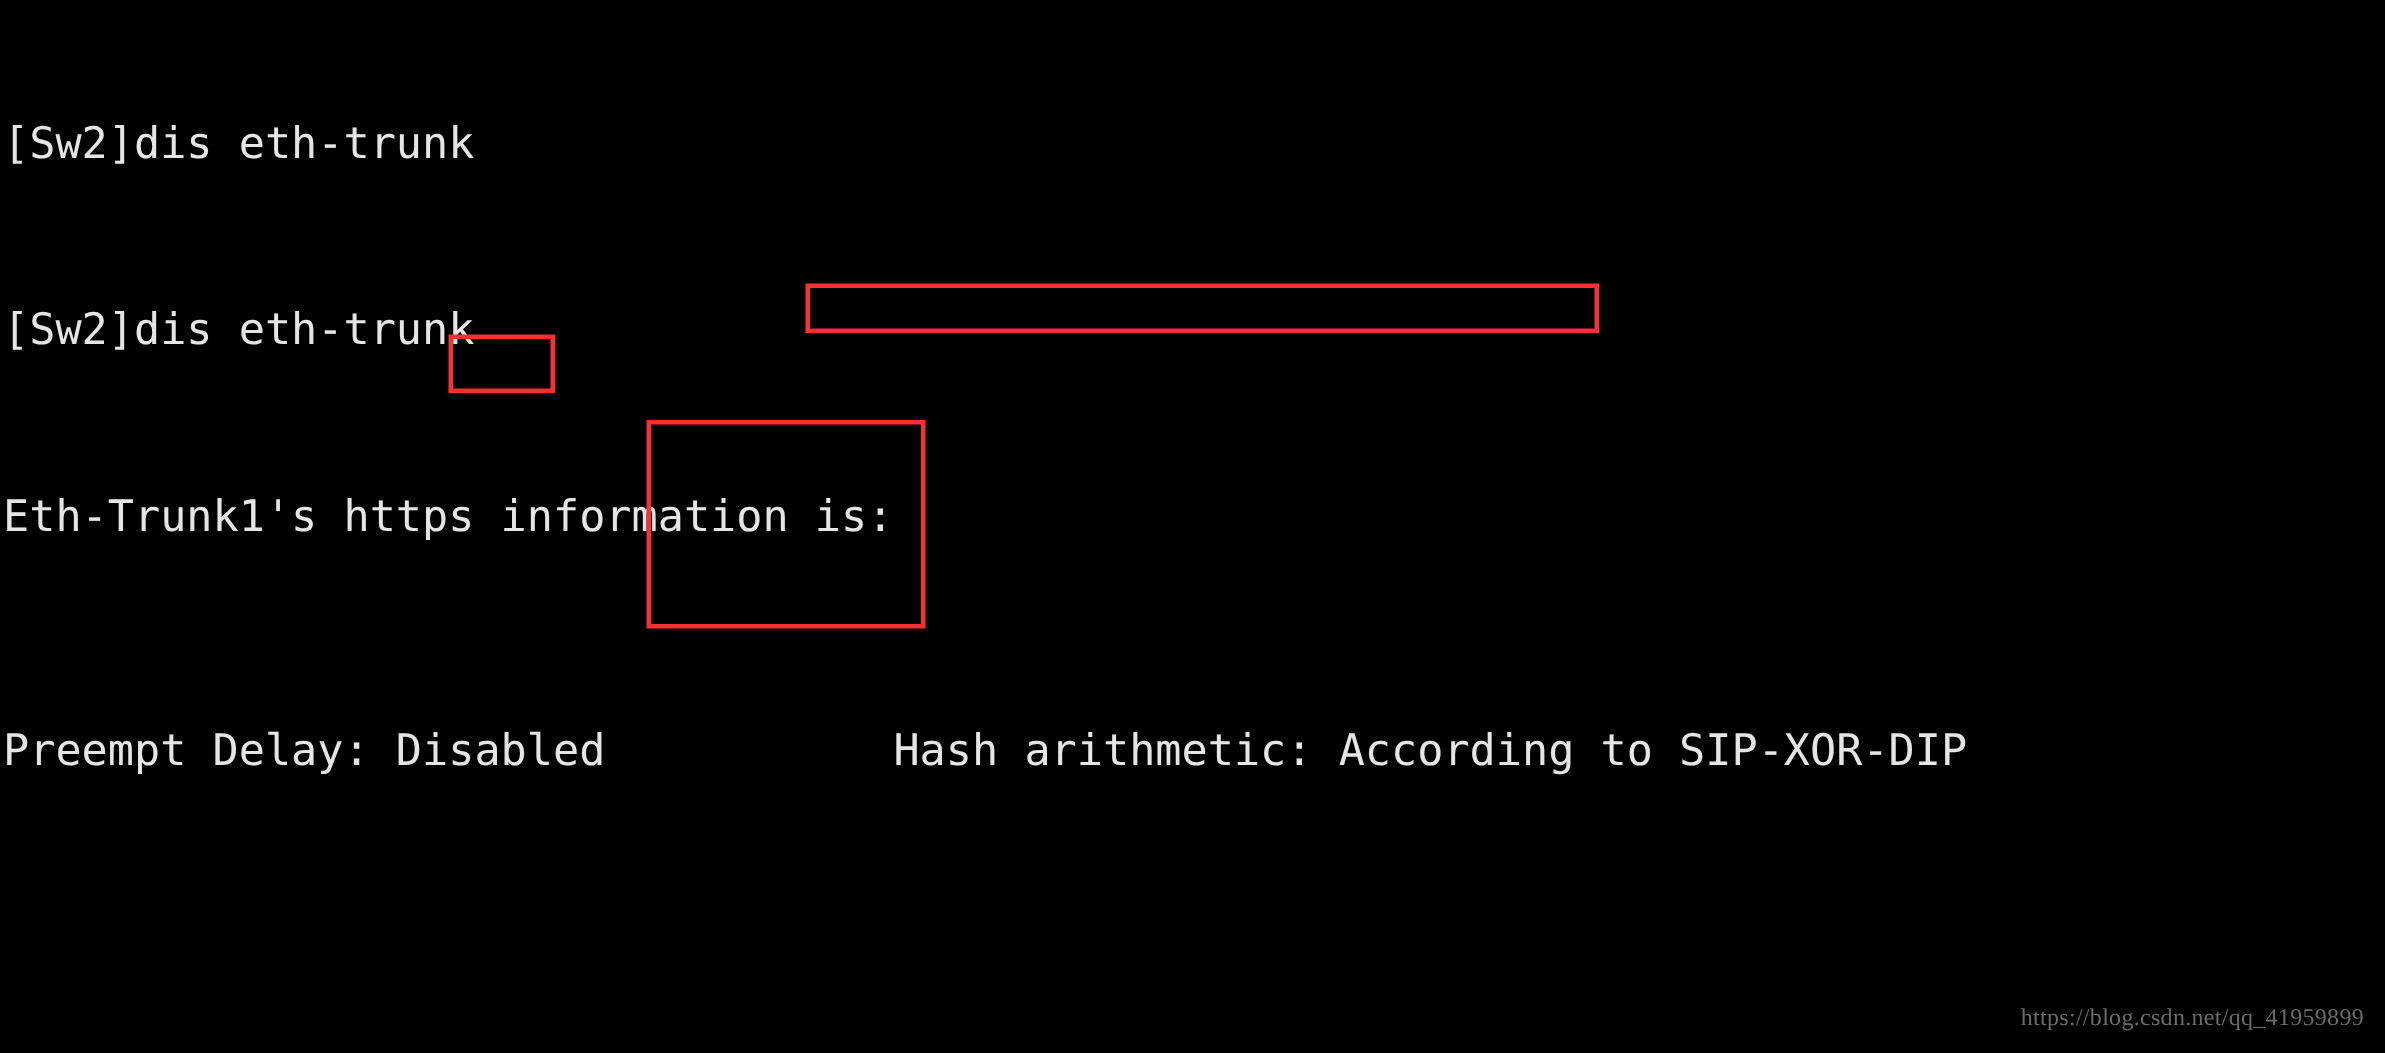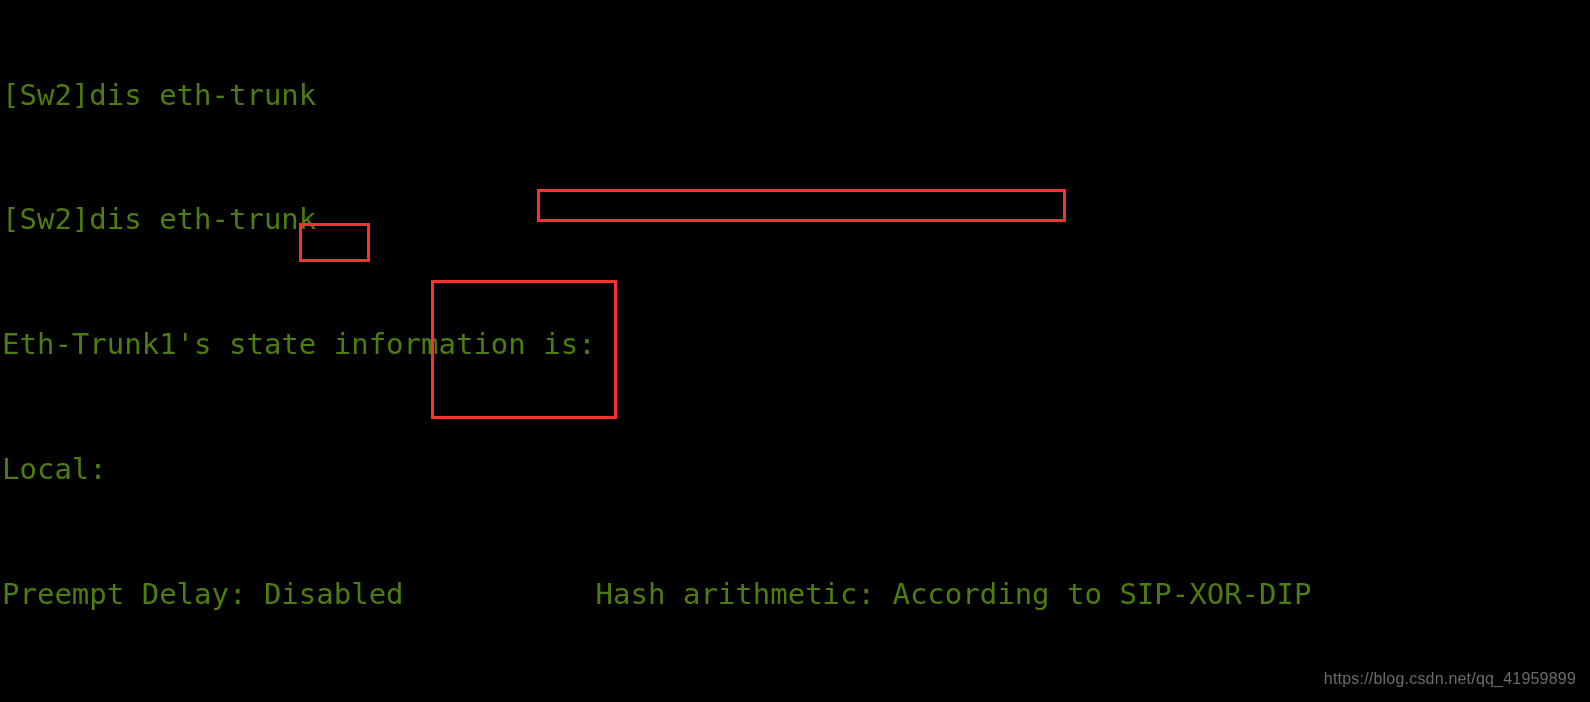--- a/index.html
+++ b/index.html
@@ -37,61 +37,60 @@
     position: absolute;
     left: 2px;
     top: -14px;     
     width: 1588px;
   }
 
   .line {
     display: block;
     height: 31.2px;
     white-space: pre;
-    color: #4d7c0f;
+    color: #e5e5e5;
   }
 
   
   .redbox {
     position: absolute;
     border: 3px solid #fc3030;
     box-sizing: border-box;
     background: transparent;
     pointer-events: none;
   }
   #box-max-active { left: 537px;  top: 189px; width: 529px; height: 33px; }
   #box-operate-up { left: 299px;  top: 223px; width: 71px;  height: 39px; }
   #box-status-col { left: 431px;  top: 280px; width: 186px; height: 139px; }
 
   
   #watermark {
     position: absolute;
     right: 14px;
     bottom: 8px;
     color: #6b6b6b;
-    font-family: Liberation Sans, sans-serif;
+    font-family: Liberation Serif, serif;
     font-size: 16px;
     letter-spacing: 0.2px;
     white-space: nowrap;
   }
 </style>
 </head>
 <body>
 
 <div id="terminal">
 
   <div id="screen-lines">
 
     <span class="line">[Sw2]dis eth-trunk</span>
 
     <span class="line">[Sw2]dis eth-trunk</span>
 
-    <span class="line">Eth-Trunk1's state information is:</span>
+    <span class="line">Eth-Trunk1's https information is:</span>
 
-    <span class="line">Local:</span>
 
     <span class="line">Preempt Delay: Disabled           Hash arithmetic: According to SIP-XOR-DIP</span>
     
     
     
 
     
 
     
     

